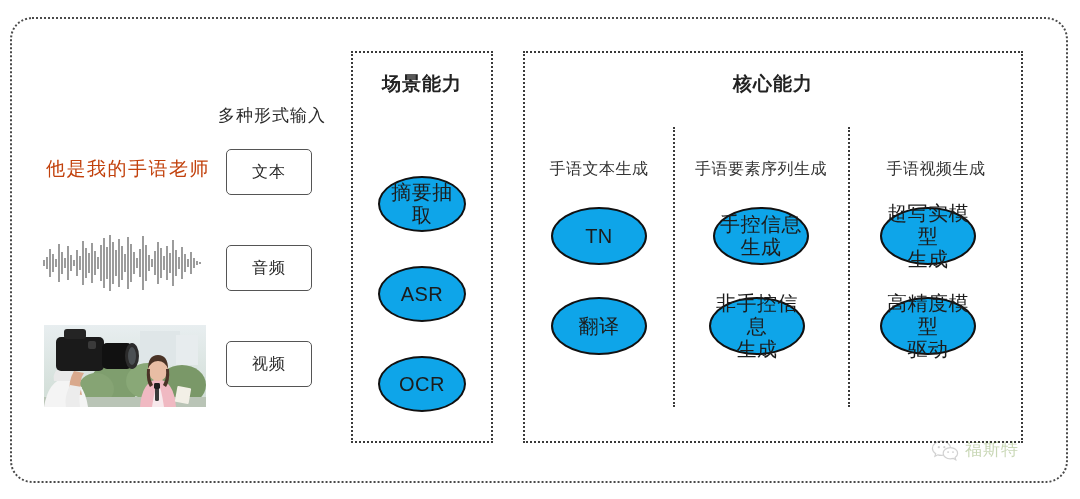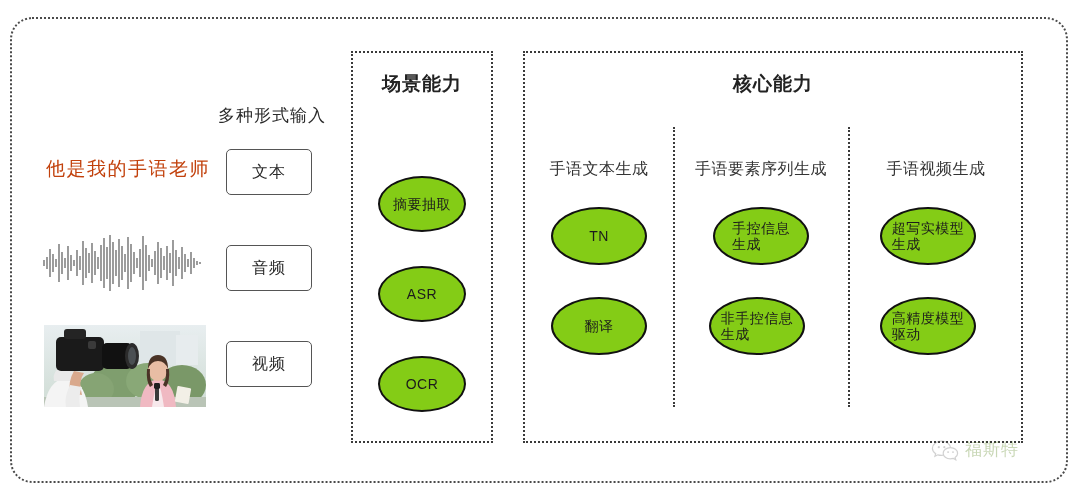--- a/index.html
+++ b/index.html
@@ -89,24 +89,24 @@
     width:162px;height:82px;
     overflow:hidden;
     background:#cfd8d2;
   }
 
   
   .ellipse{
     position:absolute;
     border:2.4px solid #111;
     border-radius:50%;
-    background:#84cc16;
+    background:#0ea5e9;
     display:flex;align-items:center;justify-content:center;
-    text-align:left;
-    font-size:14px;
+    text-align:center;
+    font-size:20px;
     line-height:1.15;
     color:#1c1c1c;
     letter-spacing:.5px;
     box-sizing:border-box;
   }
   .ellipse.w-scene{width:88px;height:56px;}
   .ellipse.w-core{width:96px;height:58px;}
   .ellipse span{display:block;padding:0 4px;}
 
   

